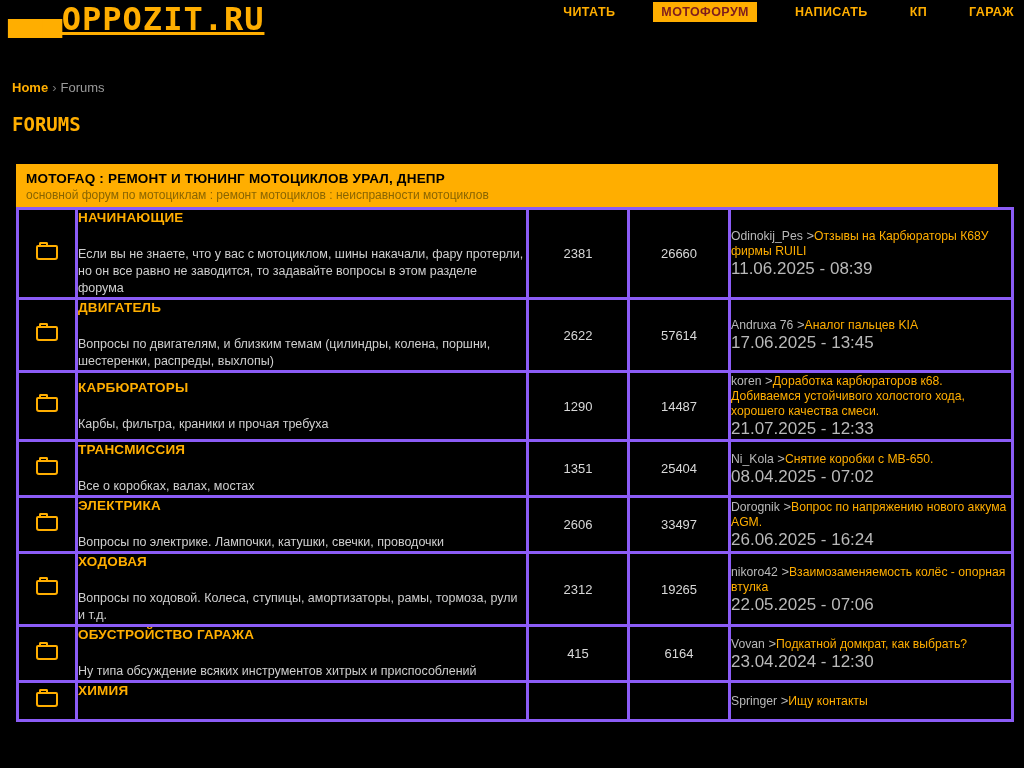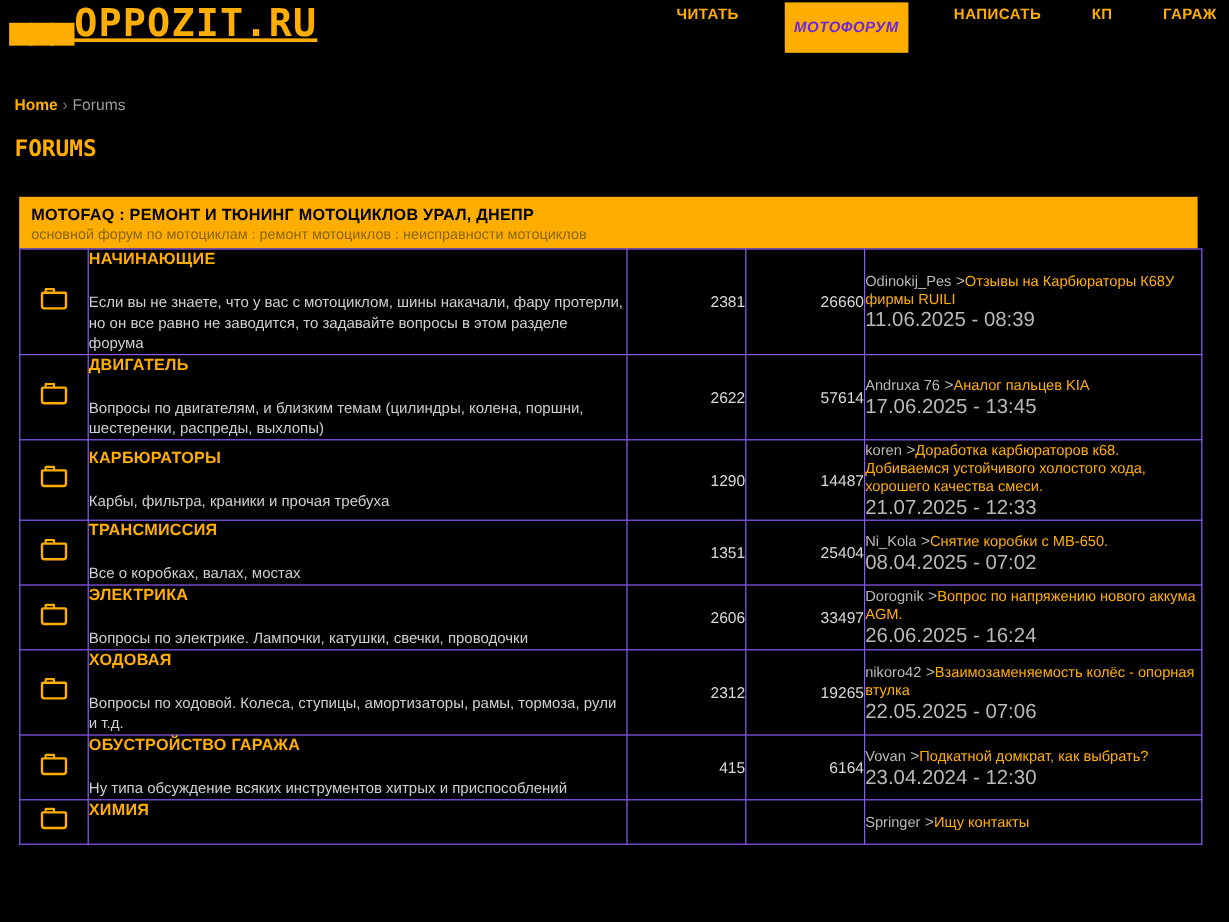--- a/index.html
+++ b/index.html
@@ -51,23 +51,22 @@
     color: #ffae00;
     text-decoration: none;
     font-size: 12.5px;
     font-weight: bold;
     letter-spacing: 0.4px;
     padding: 3px 4px;
     white-space: nowrap;
   }
   .nav a.active {
     background: #ffae00;
-    color: #6d28d9;
-    padding: 14px 8px;
-    font-style: italic;
+    color: #7f1d1d;
+    padding: 3px 8px;
   }
   
   .breadcrumb {
     margin: 32px 0 0 12px;
     font-size: 13px;
     color: #9a9a9a;
   }
   .breadcrumb a {
     color: #ffae00;
     text-decoration: none;
@@ -135,27 +134,27 @@
     margin-top: 2px;
   }
   
   table.forums {
     margin-left: 16px;
     width: 982px;
     border-collapse: collapse;
     table-layout: fixed;
   }
   table.forums td {
-    border: 1px solid #8b5cf6;
+    border: 3px solid #8b5cf6;
     vertical-align: middle;
     padding: 0;
   }
   td.c-icon { width: 56px; text-align: center; }
   td.c-main { width: 448px; padding: 8px 10px 10px 10px; }
-  td.c-num  { width: 98px; text-align: right; color: #d8d8d8; font-size: 13px; }
+  td.c-num  { width: 98px; text-align: center; color: #d8d8d8; font-size: 13px; }
   td.c-last { width: 280px; padding: 7px 8px 7px 9px; vertical-align: top; }
   .folder {
     display: inline-block;
     width: 22px;
     height: 15px;
     border: 2px solid #ffae00;
     border-radius: 2px 2px 3px 3px;
     position: relative;
     box-sizing: border-box;
   }

